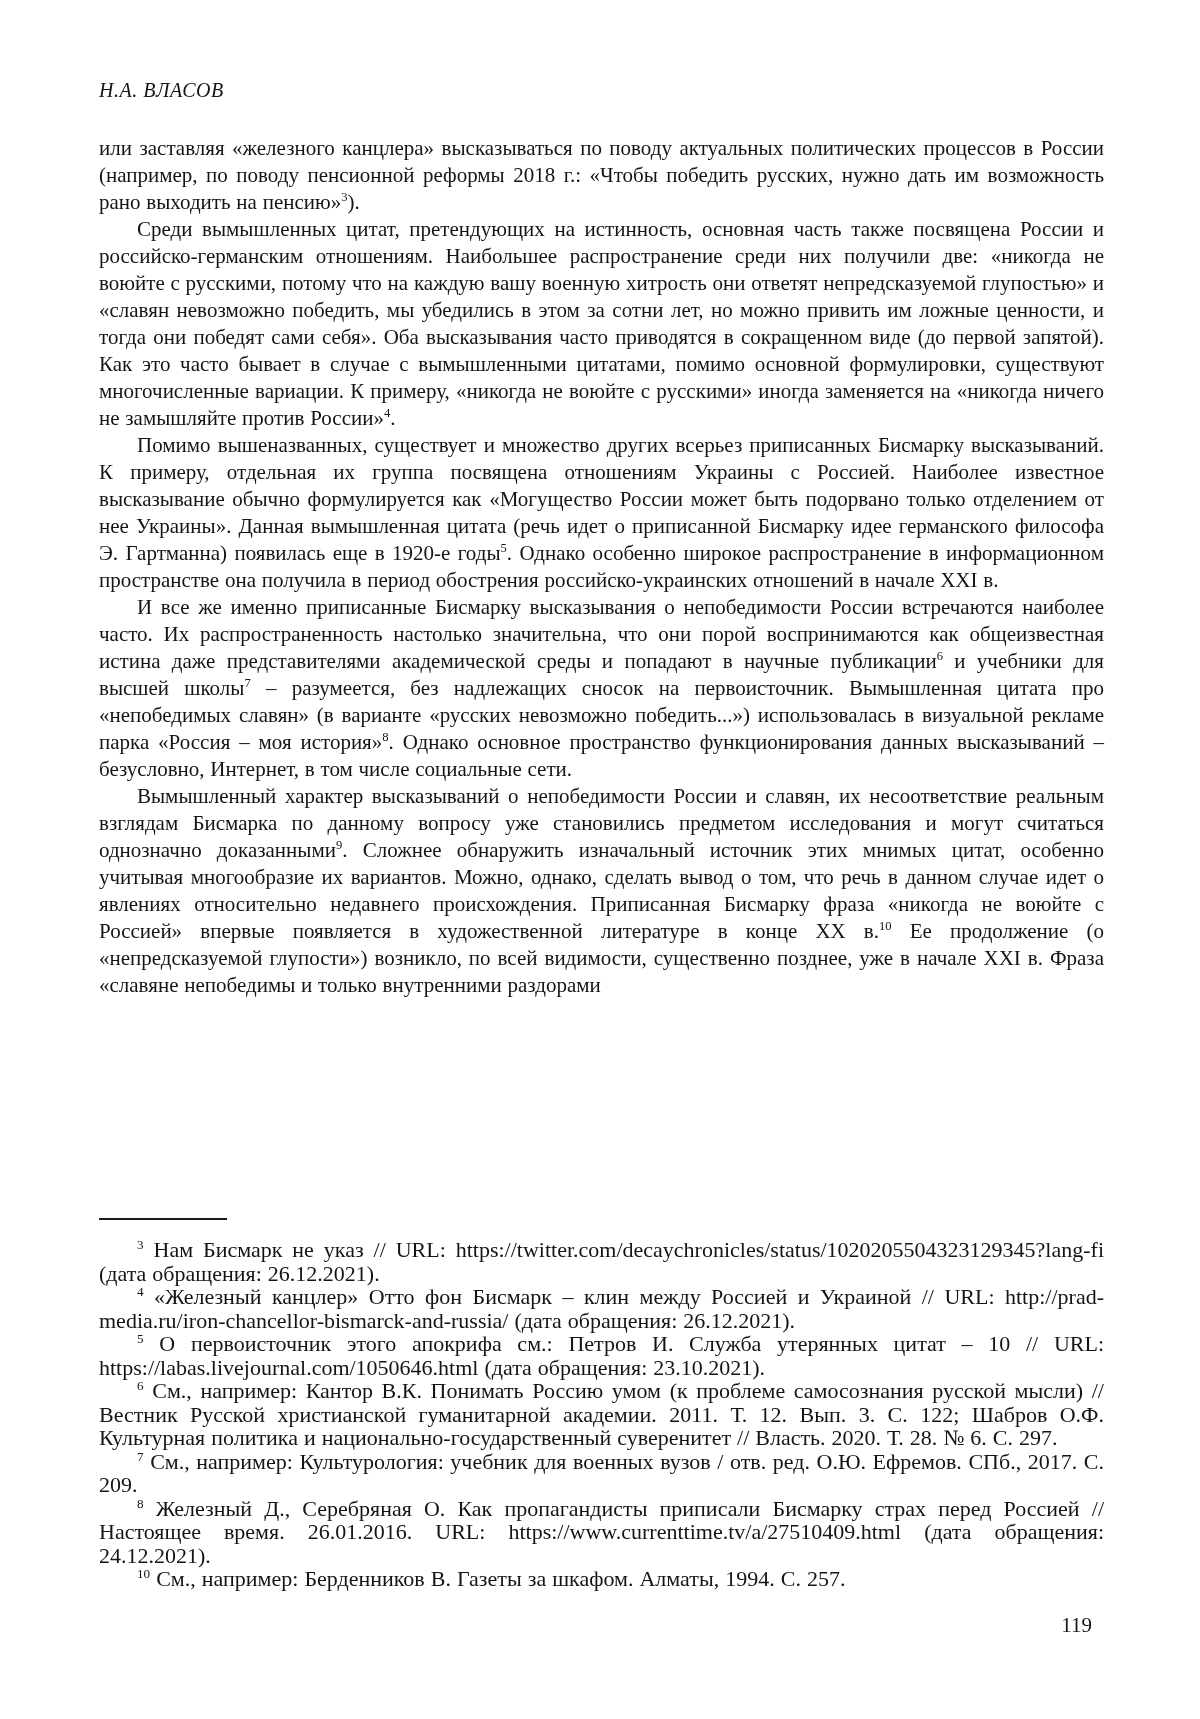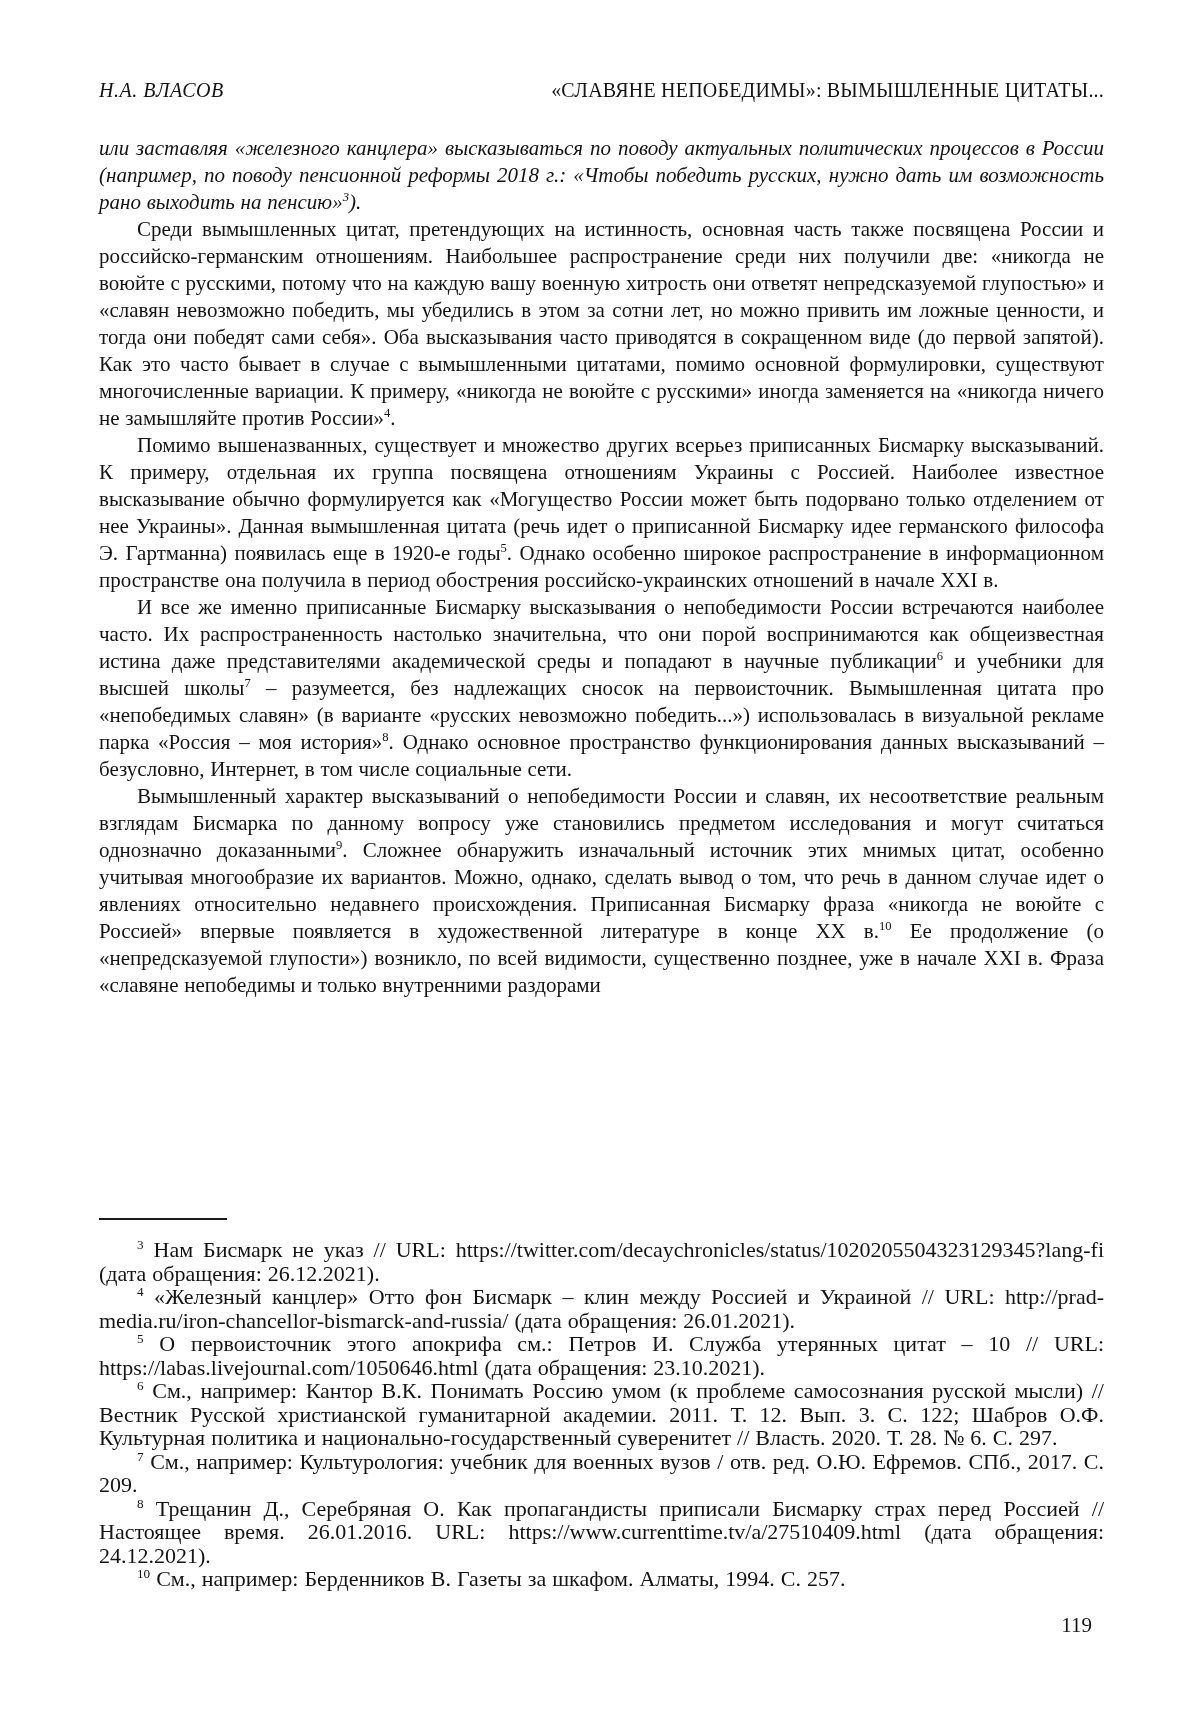--- a/index.html
+++ b/index.html
@@ -44,21 +44,20 @@
     text-align: justify;
     min-height: 1043px;
     word-spacing: 0.5px;
   }
   p.para {
     margin: 0;
     text-indent: 38px;
   }
   p.para.no-indent {
     text-indent: 0;
-    font-style: italic;
   }
   .body-text sup, .footnotes sup {
     font-size: 0.6em;
     line-height: 0;
     vertical-align: super;
   }
   .footnote-rule {
     width: 128px;
     height: 0;
     border-top: 2px solid #1c1c1c;
@@ -86,39 +85,38 @@
   }
 </style>
 </head>
 <body>
 
 <div class="page">
   <div class="content">
 
     <header class="running-head">
       <span class="author">Н.А. ВЛАСОВ</span>
-      <span class="head-title">«СЛАВЯНЕ НЕПОБЕДИМЫ»: ВЫМЫШЛЕННЫЕ ЦИТАТЫ...</span>
     </header>
 
     <main class="body-text">
       <p class="para no-indent"><span>или заставляя «железного канцлера» высказываться по поводу актуальных политических процессов в России (например, по поводу пенсионной реформы 2018 г.: «Чтобы победить русских, нужно дать им возможность рано выходить на пенсию»</span><sup>3</sup><span>).</span></p>
       <p class="para"><span>Среди вымышленных цитат, претендующих на истинность, основная часть также посвящена России и российско-германским отношениям. Наибольшее распространение среди них получили две: «никогда не воюйте с русскими, потому что на каждую вашу военную хитрость они ответят непредсказуемой глупостью» и «славян невозможно победить, мы убедились в этом за сотни лет, но можно привить им ложные ценности, и тогда они победят сами себя». Оба высказывания часто приводятся в сокращенном виде (до первой запятой). Как это часто бывает в случае с вымышленными цитатами, помимо основной формулировки, существуют многочисленные вариации. К примеру, «никогда не воюйте с русскими» иногда заменяется на «никогда ничего не замышляйте против России»</span><sup>4</sup><span>.</span></p>
       <p class="para"><span>Помимо вышеназванных, существует и множество других всерьез приписанных Бисмарку высказываний. К примеру, отдельная их группа посвящена отношениям Украины с Россией. Наиболее известное высказывание обычно формулируется как «Могущество России может быть подорвано только отделением от нее Украины». Данная вымышленная цитата (речь идет о приписанной Бисмарку идее германского философа Э. Гартманна) появилась еще в 1920-е годы</span><sup>5</sup><span>. Однако особенно широкое распространение в информационном пространстве она получила в период обострения российско-украинских отношений в начале XXI в.</span></p>
       <p class="para"><span>И все же именно приписанные Бисмарку высказывания о непобедимости России встречаются наиболее часто. Их распространенность настолько значительна, что они порой воспринимаются как общеизвестная истина даже представителями академической среды и попадают в научные публикации</span><sup>6</sup><span> и учебники для высшей школы</span><sup>7</sup><span> – разумеется, без надлежащих сносок на первоисточник. Вымышленная цитата про «непобедимых славян» (в варианте «русских невозможно победить...») использовалась в визуальной рекламе парка «Россия – моя история»</span><sup>8</sup><span>. Однако основное пространство функционирования данных высказываний – безусловно, Интернет, в том числе социальные сети.</span></p>
       <p class="para"><span>Вымышленный характер высказываний о непобедимости России и славян, их несоответствие реальным взглядам Бисмарка по данному вопросу уже становились предметом исследования и могут считаться однозначно доказанными</span><sup>9</sup><span>. Сложнее обнаружить изначальный источник этих мнимых цитат, особенно учитывая многообразие их вариантов. Можно, однако, сделать вывод о том, что речь в данном случае идет о явлениях относительно недавнего происхождения. Приписанная Бисмарку фраза «никогда не воюйте с Россией» впервые появляется в художественной литературе в конце XX в.</span><sup>10</sup><span> Ее продолжение (о «непредсказуемой глупости») возникло, по всей видимости, существенно позднее, уже в начале XXI в. Фраза «славяне непобедимы и только внутренними раздорами</span></p>
     </main>
 
     <div class="footnote-rule"></div>
 
     <section class="footnotes">
       <p class="fnote"><sup>3</sup><span> Нам Бисмарк не указ // URL: https://twitter.com/decaychronicles/status/1020205504323129345?lang-fi (дата обращения: 26.12.2021).</span></p>
-      <p class="fnote"><sup>4</sup><span> «Железный канцлер» Отто фон Бисмарк – клин между Россией и Украиной // URL: http://prad-media.ru/iron-chancellor-bismarck-and-russia/ (дата обращения: 26.01.2021).</span></p>
+      <p class="fnote"><sup>4</sup><span> «Железный канцлер» Отто фон Бисмарк – клин между Россией и Украиной // URL: http://prad-media.ru/iron-chancellor-bismarck-and-russia/ (дата обращения: 26.12.2021).</span></p>
       <p class="fnote"><sup>5</sup><span> О первоисточник этого апокрифа см.: </span><span class="it">Петров И.</span><span> Служба утерянных цитат – 10 // URL: https://labas.livejournal.com/1050646.html (дата обращения: 23.10.2021).</span></p>
       <p class="fnote"><sup>6</sup><span> См., например: </span><span class="it">Кантор В.К.</span><span> Понимать Россию умом (к проблеме самосознания русской мысли) // Вестник Русской христианской гуманитарной академии. 2011. Т. 12. Вып. 3. С. 122; </span><span class="it">Шабров О.Ф.</span><span> Культурная политика и национально-государственный суверенитет // Власть. 2020. Т. 28. № 6. С. 297.</span></p>
       <p class="fnote"><sup>7</sup><span> См., например: Культурология: учебник для военных вузов / отв. ред. О.Ю. Ефремов. СПб., 2017. С. 209.</span></p>
-      <p class="fnote"><sup>8</sup><span class="it"> </span><span class="it">Трещанин Д., Серебряная О.</span><span> Как пропагандисты приписали Бисмарку страх перед Россией // Настоящее время. 26.01.2016. URL: https://www.currenttime.tv/a/27510409.html (дата обращения: 24.12.2021).</span></p>
+      <p class="fnote"><sup>8</sup><span class="it"> </span><span class="it">Железный Д., Серебряная О.</span><span> Как пропагандисты приписали Бисмарку страх перед Россией // Настоящее время. 26.01.2016. URL: https://www.currenttime.tv/a/27510409.html (дата обращения: 24.12.2021).</span></p>
       <p class="fnote"><sup>10</sup><span> См., например: </span><span class="it">Берденников В.</span><span> Газеты за шкафом. Алматы, 1994. С. 257.</span></p>
     </section>
 
   </div>
 
   <div class="page-number">119</div>
 </div>
 
 </body></html>

